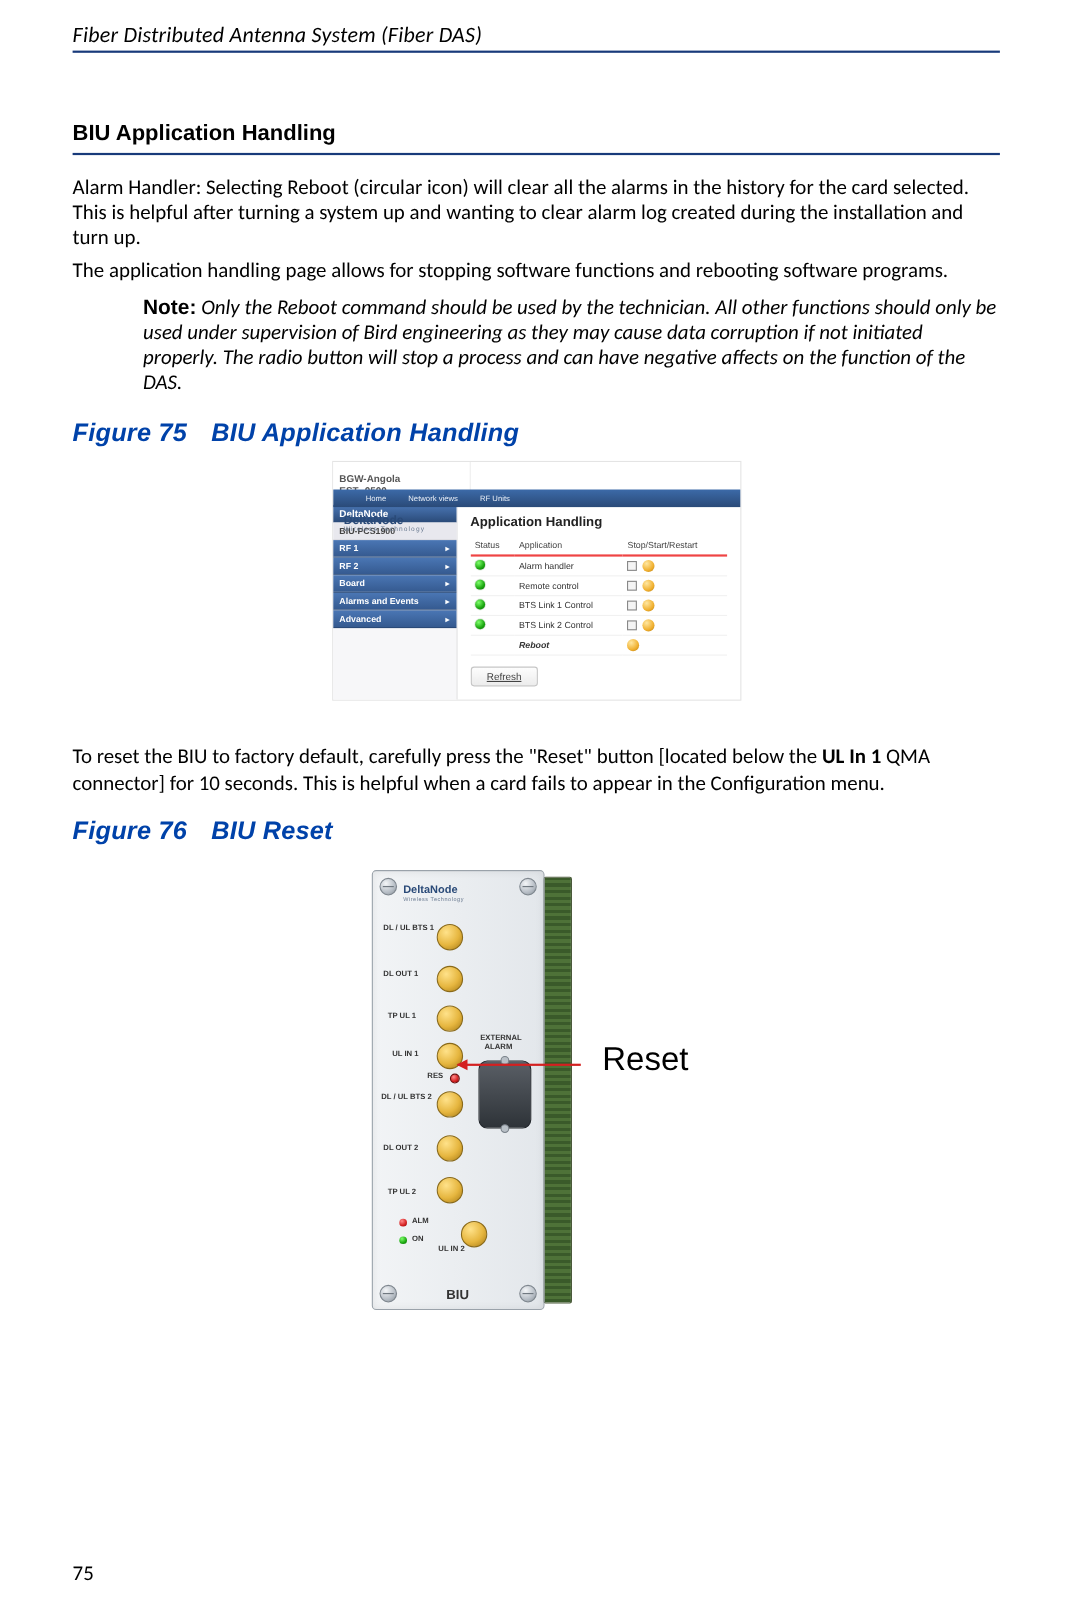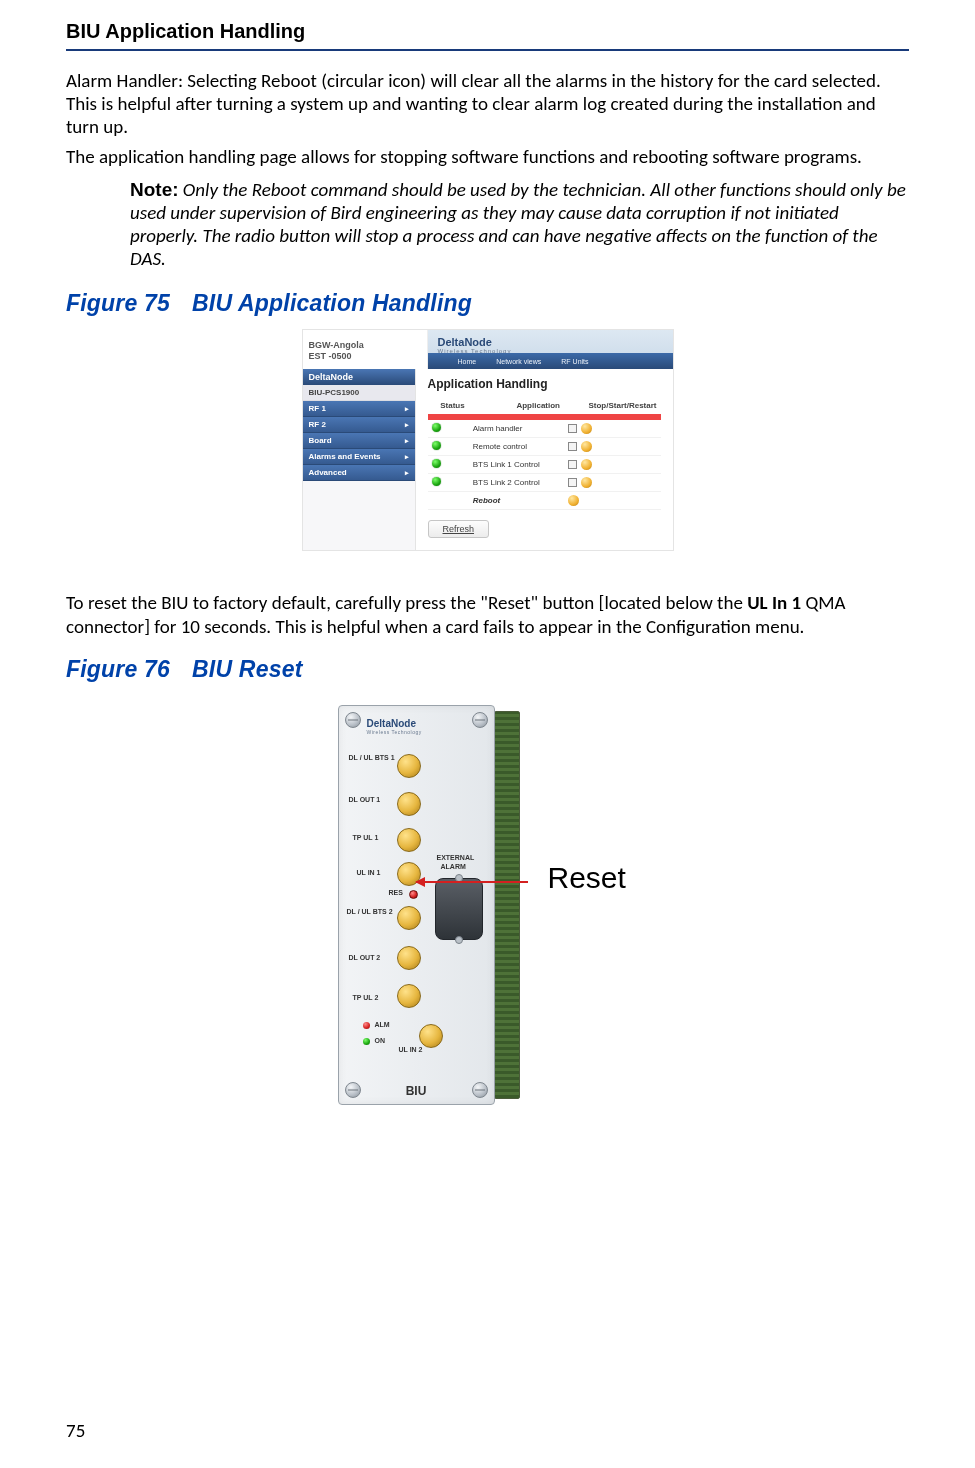--- a/index.html
+++ b/index.html
@@ -76,20 +76,21 @@
   .app-shot {
     width: 370px;
     font-family: Arial, Helvetica, sans-serif;
     color: #333;
     border: 1px solid #e4e4e4;
     background: #fff;
   }
   .app-top {
     display: flex;
     height: 39px;
+    flex-direction: column;
   }
   .app-top-left {
     width: 112px;
     background: #fff;
     border-right: 1px solid #eee;
     font-size: 9px;
     font-weight: bold;
     color: #555;
     padding: 10px 6px;
     line-height: 1.15;
@@ -165,25 +166,25 @@
     font-weight: bold;
     margin: 0 0 8px 0;
     color: #222;
   }
   .app-table {
     width: 100%;
     border-collapse: collapse;
     font-size: 8px;
   }
   .app-table th {
-    text-align: right;
-    font-weight: bold;
+    text-align: left;
+    font-weight: normal;
     color: #444;
     padding: 2px 4px 4px 4px;
-    border-bottom: 6px solid #ef4444;
+    border-bottom: 2px solid #ef4444;
   }
   .app-table td {
     padding: 3px 4px;
     border-bottom: 1px solid #f1f1f1;
     vertical-align: middle;
   }
   .led {
     display: inline-block;
     width: 9px; height: 9px;
     border-radius: 50%;
@@ -335,20 +336,21 @@
     left: 66px;
     bottom: 26px;
     font-size: 19px;
   }
 </style>
 </head>
 <body>
 
 <div class="page">
 
+  <div class="running-head">Fiber Distributed Antenna System (Fiber DAS)</div>
 
   <div class="section-heading">BIU Application Handling</div>
 
   <p class="body-text">Alarm Handler: Selecting Reboot (circular icon) will clear all the alarms in the history for the card selected. This is helpful after turning a system up and wanting to clear alarm log created during the installation and turn up.</p>
   <p class="body-text">The application handling page allows for stopping software functions and rebooting software programs.</p>
 
   <div class="note-block">
     <span class="note-label">Note:</span>
     <span> </span>
     <span class="note-body">Only the Reboot command should be used by the technician. All other functions should only be used under supervision of Bird engineering as they may cause data corruption if not initiated properly. The radio button will stop a process and can have negative affects on the function of the DAS.</span>

